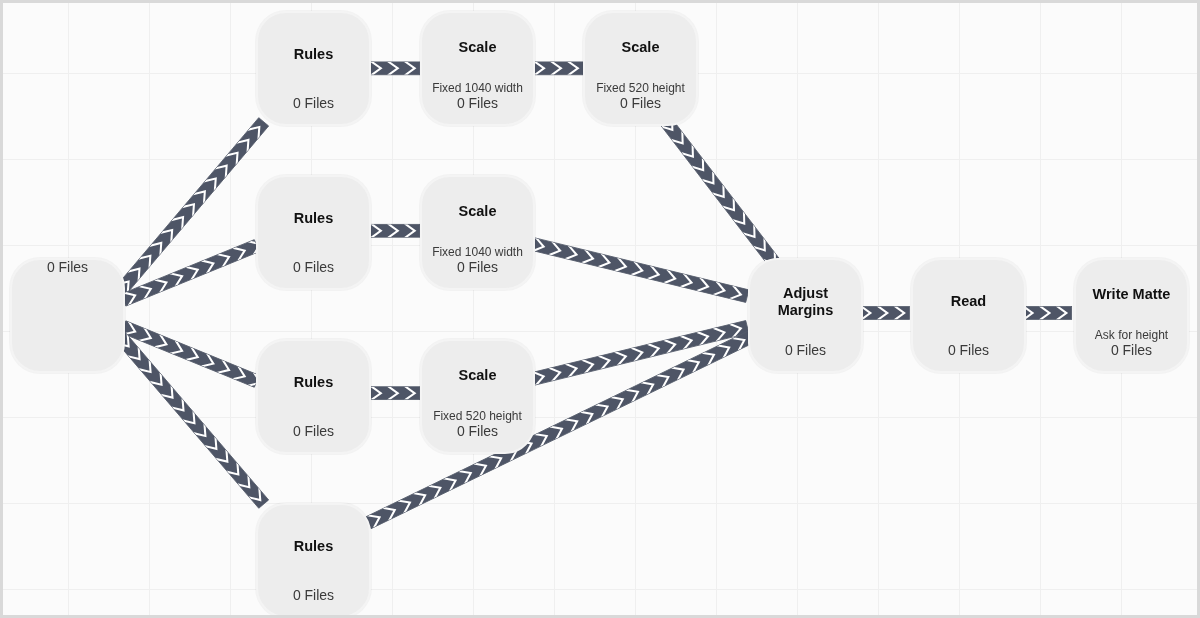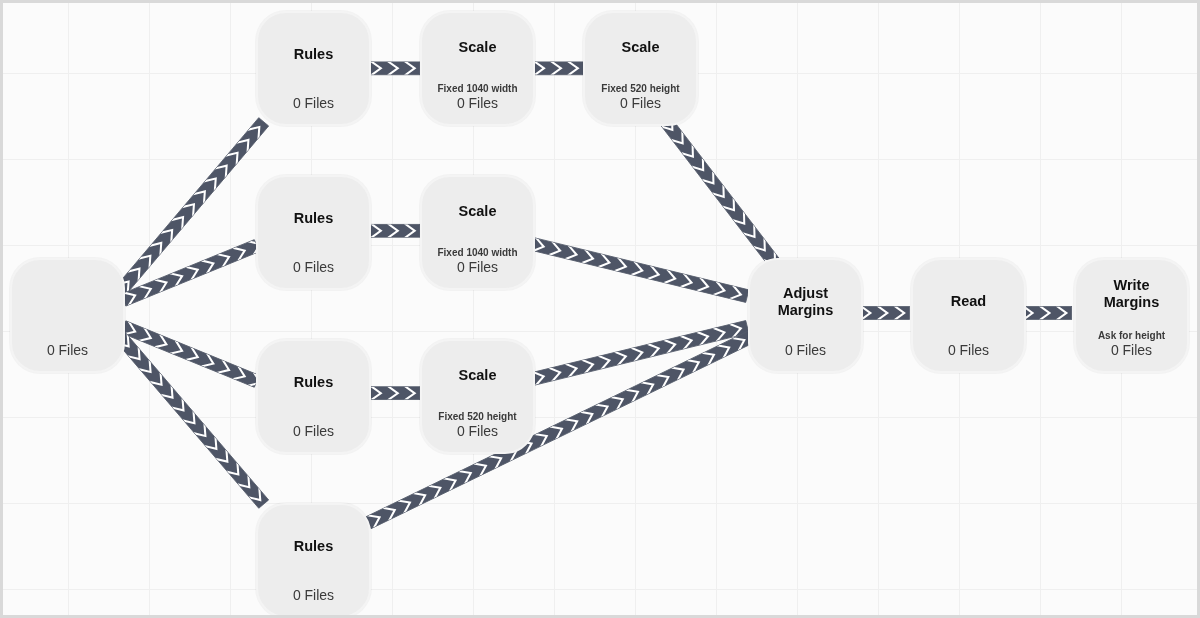--- a/index.html
+++ b/index.html
@@ -41,39 +41,38 @@
   .node {
     position: absolute;
     box-sizing: border-box;
     background: #ededed;
     border: 2px solid #f4f4f4;
     border-radius: 30px;
     box-shadow: 0 0 0 1px rgba(0,0,0,0.035);
     display: flex;
     flex-direction: column;
     align-items: center;
-    justify-content: flex-end;
+    justify-content: flex-start;
     text-align: center;
     padding: 0 8px;
   }
 
   .node-title {
     font-weight: bold;
     font-size: 14.5px;
     color: #111111;
     line-height: 17px;
     width: 100%;
   }
 
   .node-sub {
-    font-size: 10px;
+    font-size: 12px;
     color: #3a3a3a;
     line-height: 15px;
     width: 100%;
-    font-weight: bold;
   }
 
   .node-files {
     font-size: 14px;
     color: #3a3a3a;
     line-height: 15px;
     width: 100%;
   }
 
   
@@ -420,21 +419,21 @@
       <div class="node" style="left: 908px; top: 255px; width: 115px; height: 115px;">
         <div class="node-top">
           <div class="node-title">Read</div>
         </div>
         <div class="node-bottom">
           <div class="node-files">0 Files</div>
         </div>
       </div>
       <div class="node" style="left: 1071px; top: 255px; width: 115px; height: 115px;">
         <div class="node-top">
-          <div class="node-title">Write Margins</div>
+          <div class="node-title">Write Matte</div>
         </div>
         <div class="node-bottom">
           <div class="node-sub">Ask for height</div>
           <div class="node-files">0 Files</div>
         </div>
       </div>
     </div>
 </div>
 
 </body></html>

